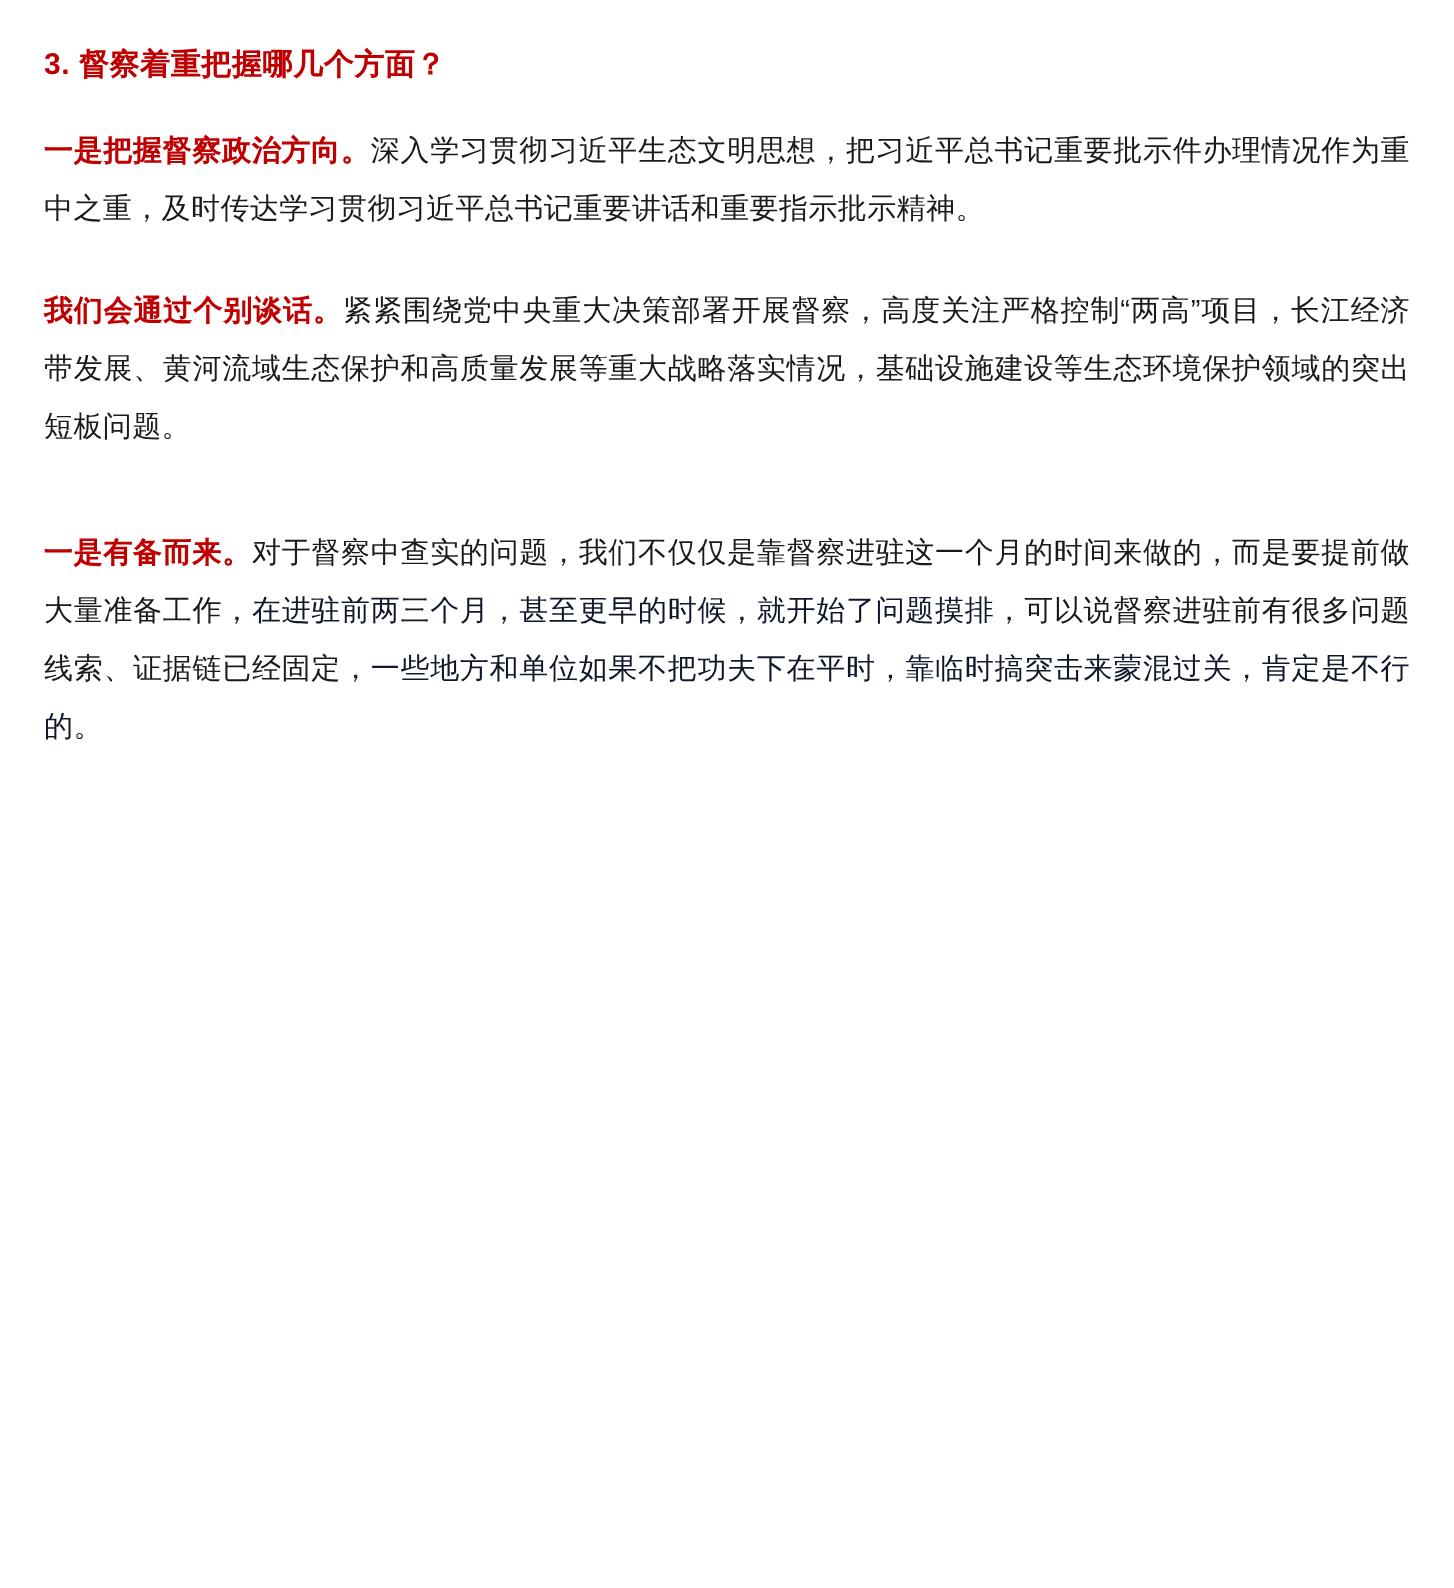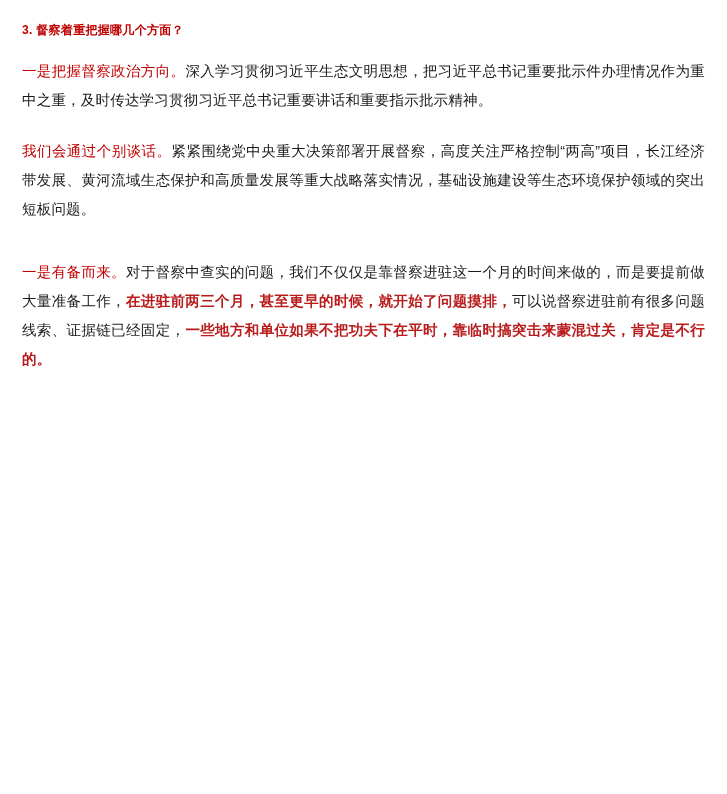--- a/index.html
+++ b/index.html
@@ -12,42 +12,42 @@
     min-height: 794px;
     font-family: "Liberation Sans", "DejaVu Sans", sans-serif;
     color: #000000;
   }
   .page {
     box-sizing: border-box;
     width: 727px;
     padding: 10px 22px 18px 22px;
   }
   .heading {
-    font-size: 12px;
+    font-size: 15px;
     font-weight: bold;
     color: #c00000;
     line-height: 1.75;
     margin: 10px 0 16px 0;
     letter-spacing: 0.3px;
   }
   .para {
     font-size: 14.5px;
     line-height: 2.0;
     color: #1a1a1a;
     margin: 0 0 22px 0;
     text-align: justify;
     letter-spacing: 0.2px;
   }
   .lead {
     color: #c00000;
-    font-weight: normal;
+    font-weight: bold;
   }
   .blue {
-    color: #b91c1c;
-    font-weight: bold;
+    color: #0f172a;
+    font-weight: normal;
   }
   .spacer-big {
     height: 12px;
   }
 </style>
 </head>
 <body>
 
 <div class="page">
 

